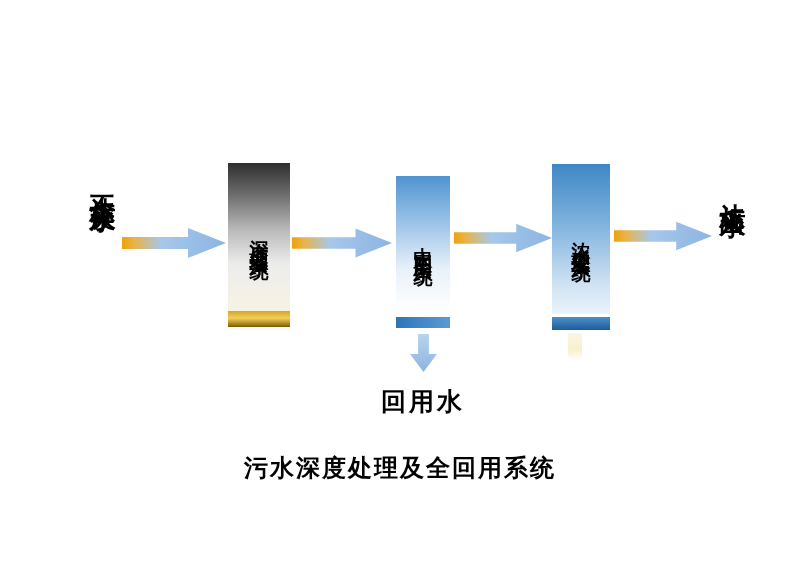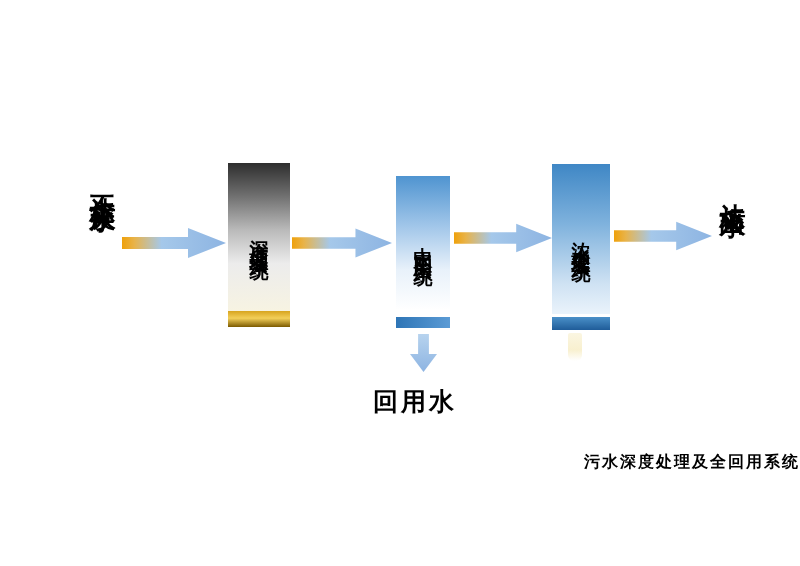--- a/index.html
+++ b/index.html
@@ -78,34 +78,34 @@
 
   .flow-arrow { position: absolute; }
 
   .reuse-arrow { position: absolute; }
 
   .reuse-label {
     position: absolute;
     left: 373px;
     top: 385px;
     width: 100px;
-    text-align: left;
+    text-align: center;
     font-size: 25px;
     font-weight: 700;
     letter-spacing: 3px;
     color: #000;
   }
 
   .caption {
     position: absolute;
     left: 0;
     top: 452px;
     width: 800px;
-    text-align: right;
-    font-size: 16px;
+    text-align: center;
+    font-size: 24px;
     font-weight: 700;
     letter-spacing: 2px;
     color: #000;
   }
 
   .faint-mark {
     position: absolute;
     left: 568px;
     top: 333px;
     width: 14px;

